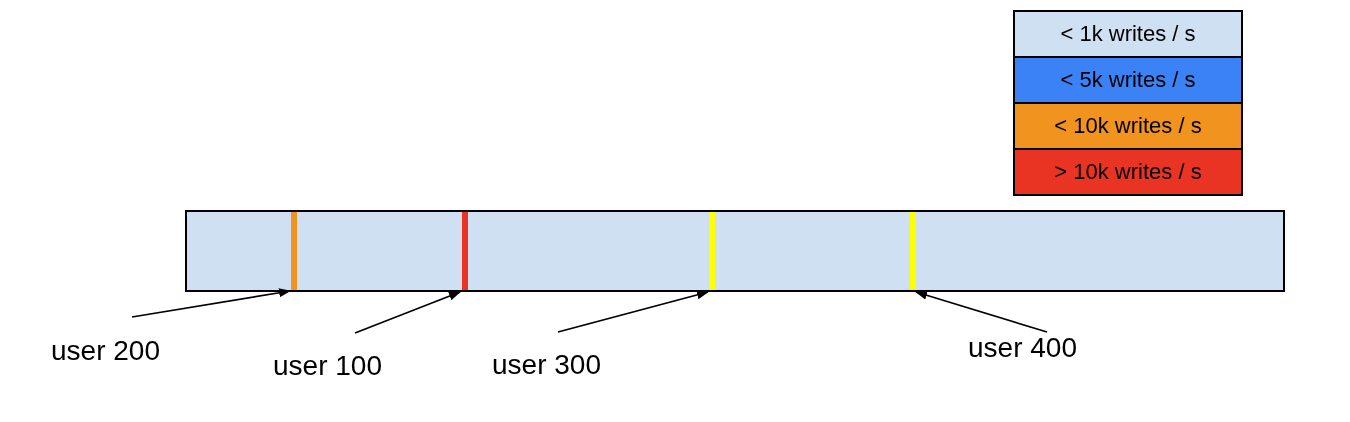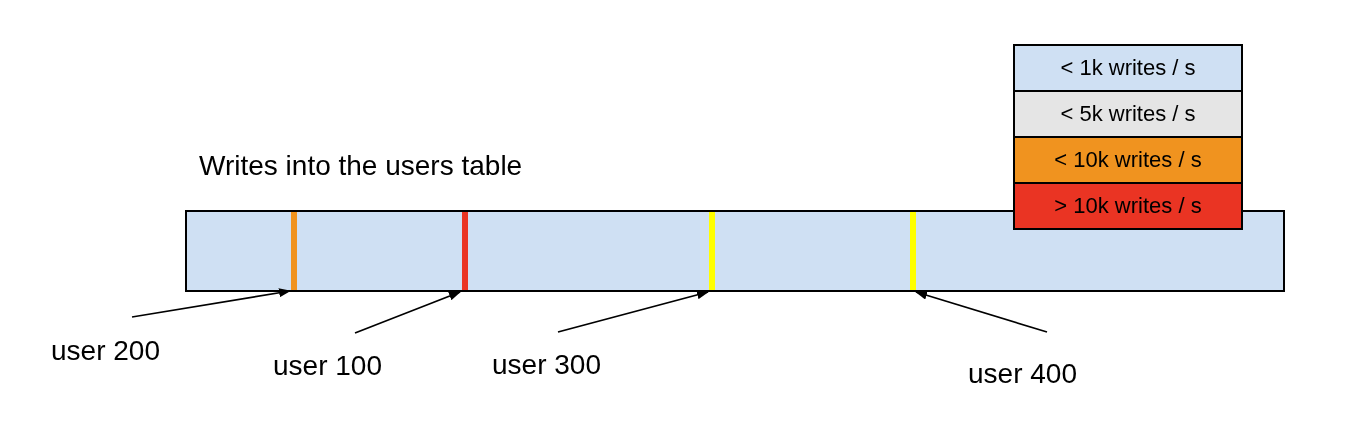--- a/index.html
+++ b/index.html
@@ -41,21 +41,20 @@
   }
   .legend-row {
     box-sizing: border-box;
     height: 48px;
     border: 2px solid #000000;
     display: flex;
     align-items: center;
     justify-content: center;
     font-size: 22px;
     white-space: nowrap;
-    margin-top: 34px;
   }
   .legend-row + .legend-row {
     margin-top: -2px;
   }
   .user-label {
     position: absolute;
     font-size: 28px;
     white-space: nowrap;
   }
   .arrow-layer {
@@ -65,34 +64,33 @@
     width: 1350px;
     height: 422px;
     pointer-events: none;
   }
 </style>
 </head>
 <body>
 
 <div class="canvas">
 
-  <div class="diagram-title">Writes into the users table</div>
 
   <div class="table-bar" id="table-bar" style="left: 185px; top: 210px; width: 1100px; height: 82px; background: rgb(207, 224, 243); border-color: rgb(0, 0, 0);">
       <div class="stripe" style="left: 104px; width: 6px; background: rgb(240, 147, 31);"></div>
       <div class="stripe" style="left: 275px; width: 6px; background: rgb(234, 52, 35);"></div>
       <div class="stripe" style="left: 522px; width: 6px; background: rgb(255, 255, 0);"></div>
       <div class="stripe" style="left: 723px; width: 6px; background: rgb(255, 255, 0);"></div>
     </div>
 
   <div class="legend" id="legend">
       <div class="legend-row" style="background: rgb(207, 224, 243);">
         <span>&lt; 1k writes / s</span>
       </div>
-      <div class="legend-row" style="background: #e5e5e5; justify-content: center;">
+      <div class="legend-row" style="background: #3b82f6; justify-content: center;">
         <span>&lt; 5k writes / s</span>
       </div>
       <div class="legend-row" style="background: rgb(240, 147, 31); text-align: center;">
         <span>&lt; 10k writes / s</span>
       </div>
       <div class="legend-row" style="background: rgb(234, 52, 35);">
         <span>&gt; 10k writes / s</span>
       </div>
     </div>
 
@@ -105,16 +103,16 @@
   <line x1="132" y1="317" x2="290" y2="291" stroke="#000000" stroke-width="1.7" marker-end="url(#arrowhead)"></line>
       <line x1="355" y1="333" x2="460" y2="292" stroke="#000000" stroke-width="1.7" marker-end="url(#arrowhead)"></line>
       <line x1="558" y1="332" x2="708" y2="292" stroke="#000000" stroke-width="1.7" marker-end="url(#arrowhead)"></line>
       <line x1="1047" y1="332" x2="916" y2="292" stroke="#000000" stroke-width="1.7" marker-end="url(#arrowhead)"></line>
     </svg>
 
   <div id="user-labels">
       <div class="user-label" style="left: 51px; top: 335px;">user 200</div>
       <div class="user-label" style="left: 273px; top: 350px;">user 100</div>
       <div class="user-label" style="left: 492px; top: 349px;">user 300</div>
-      <div class="user-label" style="left: 968px; top: 358px;">user 400</div>
+      <div class="user-label" style="left: 968px; top: 332px;">user 400</div>
     </div>
 
 </div>
 
 </body></html>

